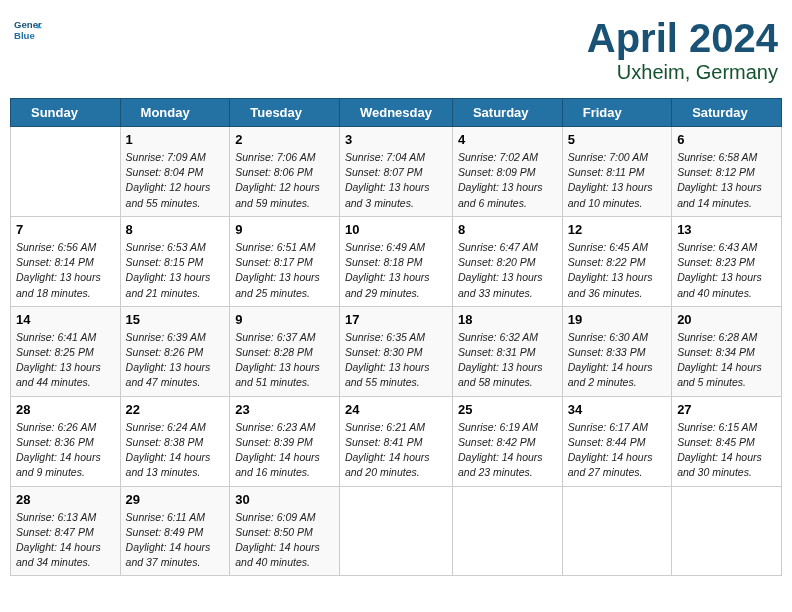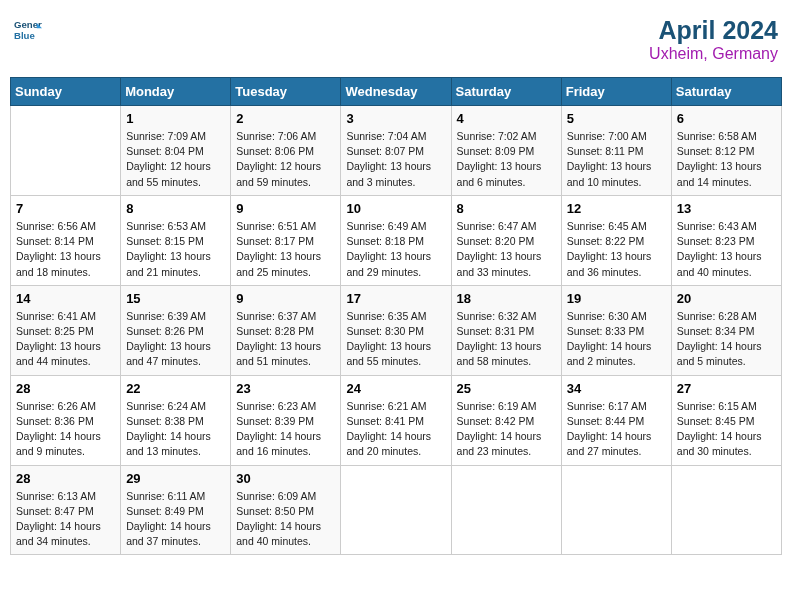--- a/index.html
+++ b/index.html
@@ -23,37 +23,37 @@
       gap: 4px;
     }
     .logo-icon {
       width: 28px;
       height: 28px;
     }
     .title-area {
       text-align: right;
     }
     .month-year {
-      font-size: 25px;
+      font-size: 40px;
       font-weight: bold;
       color: #1a5276;
     }
     .location {
-      font-size: 16px;
-      color: #a21caf;
+      font-size: 20px;
+      color: #14532d;
     }
     table {
       width: 100%;
       border-collapse: collapse;
       font-size: 11px;
     }
     thead tr th {
       background-color: #2471a3;
       color: #fff;
-      padding: 6px 4px;
+      padding: 6px 20px;
       text-align: left;
       font-size: 13px;
       font-weight: bold;
       border: 1px solid #1a5276;
     }
     tbody tr td {
       vertical-align: top;
       padding: 5px 5px;
       border: 1px solid #ccc;
       width: calc(100% / 7);
@@ -66,20 +66,21 @@
     .day-num {
       font-weight: bold;
       font-size: 13px;
       margin-bottom: 3px;
       color: #000;
     }
     .day-info {
       font-size: 10.5px;
       color: #222;
       line-height: 1.45;
+      font-style: italic;
     }
     .empty-cell {
       background: #fff !important;
     }
   </style>
 </head>
 <body>
 
 <div class="header-area">
   <div class="logo">

